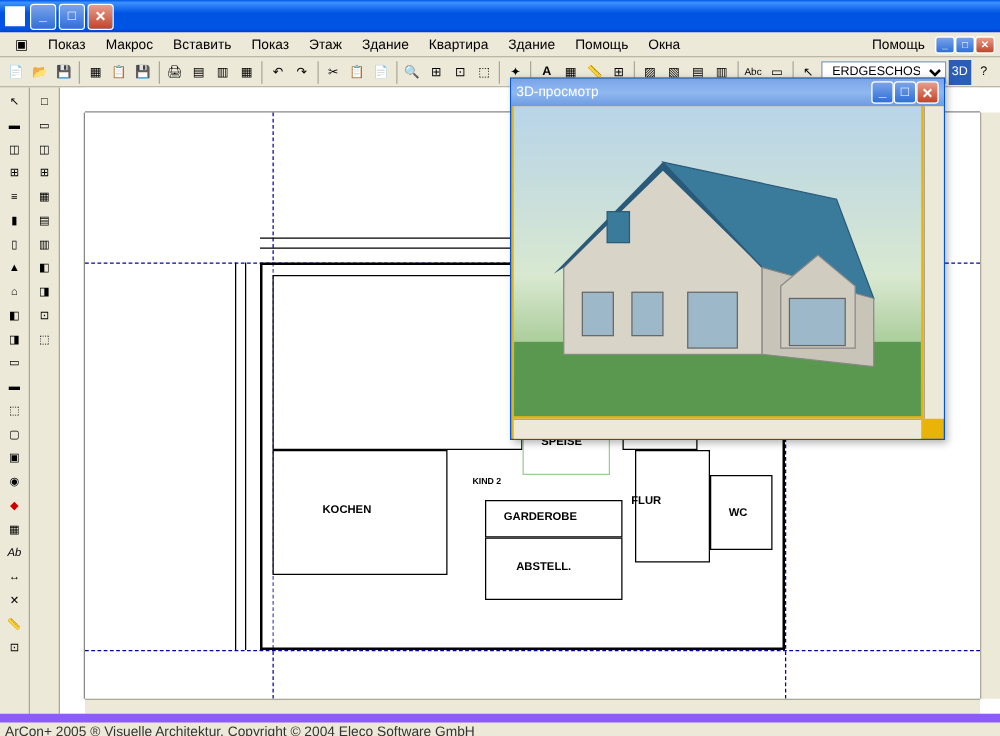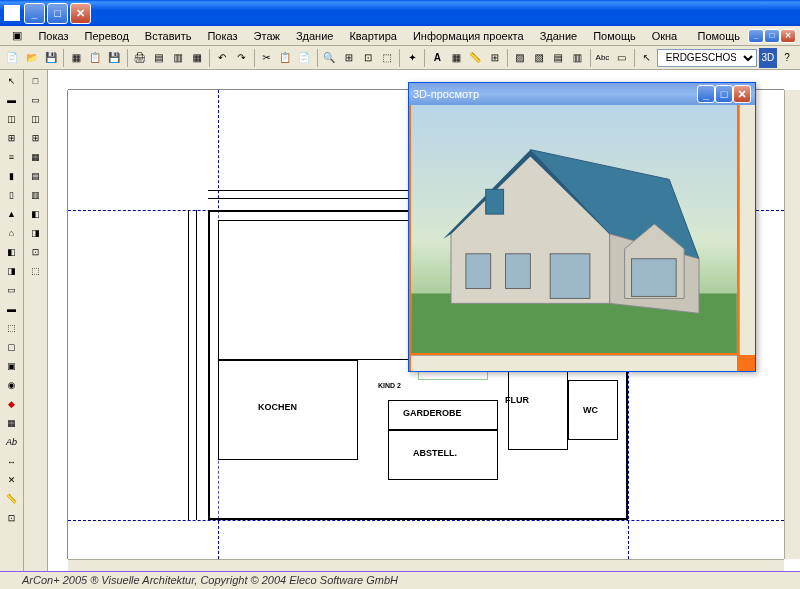--- a/index.html
+++ b/index.html
@@ -40,49 +40,48 @@
 .dim-line-v { position: absolute; border-left: 1px solid #000; }
 .guide { position: absolute; border-left: 1px dashed #00a; }
 .guide-h { position: absolute; border-top: 1px dashed #00a; }
 
 .compass { position: absolute; top: 30px; right: 20px; width: 40px; height: 60px; }
 .compass::before { content: ""; position: absolute; left: 50%; top: 0; border-left: 8px solid transparent; border-right: 8px solid transparent; border-bottom: 40px solid #000; transform: translateX(-50%); }
 
 .scroll-h { position: absolute; bottom: 0; left: 20px; right: 16px; height: 16px; background: #ece9d8; border-top: 1px solid #aca899; }
 .scroll-v { position: absolute; top: 20px; right: 0; bottom: 16px; width: 16px; background: #ece9d8; border-left: 1px solid #aca899; }
 
-.popup-3d { position: absolute; top: 62px; left: 408px; width: 348px; height: 290px; background: #f97316; border: 1px solid #0054e3; box-shadow: 2px 2px 6px rgba(0,0,0,0.3); margin-top: 20px; }
+.popup-3d { position: absolute; top: 62px; left: 408px; width: 348px; height: 290px; background: #eab308; border: 1px solid #0054e3; box-shadow: 2px 2px 6px rgba(0,0,0,0.3); }
 .popup-titlebar { background: linear-gradient(to bottom, #7ba4e8 0%, #8fb8f0 50%, #6d9be0 100%); height: 22px; display: flex; align-items: center; padding: 0 4px; }
 .popup-title { color: #fff; flex: 1; font-size: 11px; }
 .popup-content { position: absolute; top: 22px; left: 2px; right: 18px; bottom: 18px; background: linear-gradient(to bottom, #b8d4e8 0%, #d8e8d0 55%, #7ab060 100%); overflow: hidden; }
 
-.statusbar { position: absolute; bottom: 0; left: 0; right: 0; height: 18px; background: #ece9d8; border-top: 1px solid #8b5cf6; padding: 2px 22px; font-size: 10px; color: #333; font-style: italic; }
+.statusbar { position: absolute; bottom: 0; left: 0; right: 0; height: 18px; background: #ece9d8; border-top: 7px solid #8b5cf6; padding: 2px 4px; font-size: 10px; color: #333; }
 </style>
 </head>
 <body>
 
 <div class="titlebar">
   <div class="titlebar-icon"></div>
   <div class="win-btns">
     <div class="win-btn min">_</div>
     <div class="win-btn max">□</div>
     <div class="win-btn close">✕</div>
   </div>
 </div>
 
 <div class="menubar">
   <div class="menu-item">▣</div>
   <div class="menu-item">Показ</div>
-  <div class="menu-item">Перевод</div>
+  <div class="menu-item">Макрос</div>
   <div class="menu-item">Вставить</div>
   <div class="menu-item">Показ</div>
   <div class="menu-item">Этаж</div>
   <div class="menu-item">Здание</div>
   <div class="menu-item">Квартира</div>
-  <div class="menu-item">Информация проекта</div>
   <div class="menu-item">Здание</div>
   <div class="menu-item">Помощь</div>
   <div class="menu-item">Окна</div>
   <div class="menu-spacer"></div>
   <div class="menu-item">Помощь</div>
   <div class="win-btn min" style="width:16px;height:14px;font-size:8px">_</div>
   <div class="win-btn max" style="width:16px;height:14px;font-size:8px">□</div>
   <div class="win-btn close" style="width:16px;height:14px;font-size:8px">✕</div>
 </div>
 

